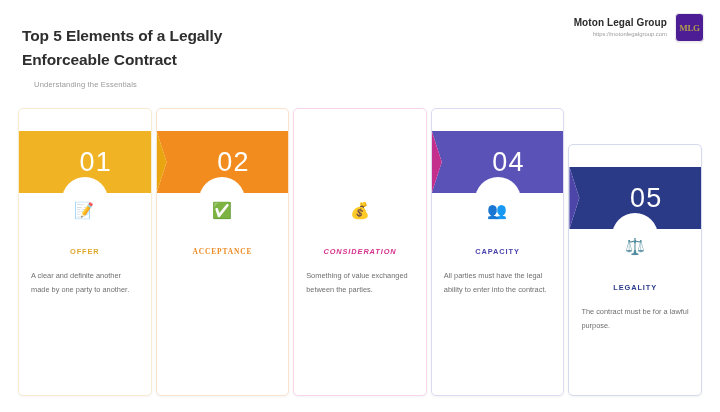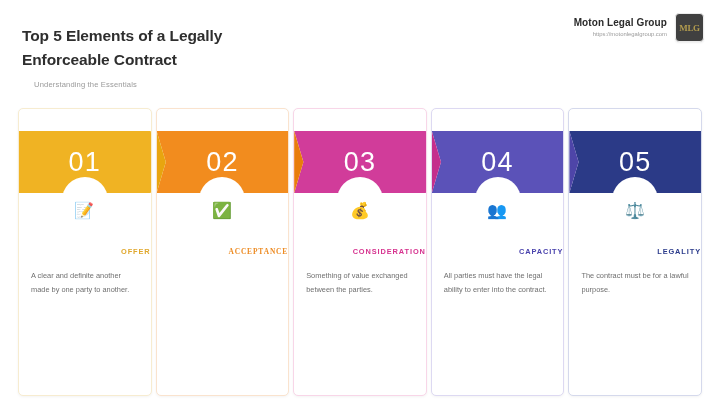--- a/index.html
+++ b/index.html
@@ -65,21 +65,21 @@
   }
   #brand-url {
     font-size: 5.9px;
     color: #9b9b9b;
     margin-top: 2px;
   }
   #brand-badge {
     width: 27px;
     height: 27px;
     border-radius: 4px;
-    background: #404040;
+    background: #4c1d95;
     border: 1px solid #ececec;
     display: flex;
     align-items: center;
     justify-content: center;
     box-shadow: 0 1px 2px rgba(0,0,0,0.07);
   }
   #brand-badge-mark {
     font-family: "Liberation Serif", serif;
     font-size: 9px;
     font-weight: bold;
@@ -109,20 +109,21 @@
   
   .band {
     position: absolute;
     left: 0;
     top: 22px;
     width: 100%;
     height: 62px;
     display: flex;
     align-items: center;
     justify-content: center;
+    padding-left: 11px;
   }
   .band-shape {
     position: absolute;
     inset: 0;
   }
   .band-num {
     position: relative;
     font-size: 27px;
     font-weight: 400;
     color: #ffffff;
@@ -151,21 +152,21 @@
     text-align: center;
     z-index: 5;
     font-size: 16px;
     line-height: 1;
   }
   .card-label {
     position: absolute;
     left: 0;
     top: 138px;
     width: 100%;
-    text-align: right;
+    text-align: center;
     font-size: 7.4px;
     font-weight: bold;
     letter-spacing: 0.9px;
   }
   .card-desc {
     position: absolute;
     left: 12px;
     right: 12px;
     top: 160px;
     font-size: 7.4px;
@@ -213,42 +214,37 @@
       <div class="band">
         <div class="band-shape" style="background: rgb(242, 140, 30); clip-path: polygon(0% 0%, 7% 50%, 0% 100%, 100% 100%, 107% 50%, 100% 0%);"></div>
         <div class="band-shape" style="background: rgb(232, 165, 15); clip-path: polygon(0% 0%, 7% 50%, 0% 100%); z-index: 2;"></div>
         <div class="band-num">02</div>
       </div>
       <div class="notch"></div>
       <div class="icon-wrap">✅</div>
       <div class="card-label" style="color: rgb(237, 139, 35); font-family: Liberation Serif, serif;">ACCEPTANCE</div>
     </div>
     <div class="card" style="border: 1px solid rgb(248, 214, 232);">
-      <div class="band">
-        <div class="band-shape" style="background: rgb(209, 60, 154); clip-path: polygon(0% 0%, 7% 50%, 0% 100%, 100% 100%, 107% 50%, 100% 0%);"></div>
-        <div class="band-shape" style="background: rgb(232, 124, 12); clip-path: polygon(0% 0%, 7% 50%, 0% 100%); z-index: 2;"></div>
-        <div class="band-num">03</div>
-      </div>
       <div class="notch"></div>
       <div class="icon-wrap">💰</div>
-      <div class="card-label" style="color: rgb(214, 51, 143);">CONSIDERATION</div>
+      <div class="card-label" style="color: rgb(214, 51, 143); font-style: italic;">CONSIDERATION</div>
       <div class="card-desc">Something of value exchanged between the parties.</div>
     </div>
     <div class="card" style="border: 1px solid rgb(221, 217, 242);">
       <div class="band">
         <div class="band-shape" style="background: rgb(91, 82, 184); clip-path: polygon(0% 0%, 7% 50%, 0% 100%, 100% 100%, 107% 50%, 100% 0%);"></div>
         <div class="band-shape" style="background: rgb(196, 46, 140); clip-path: polygon(0% 0%, 7% 50%, 0% 100%); z-index: 2;"></div>
         <div class="band-num">04</div>
       </div>
       <div class="notch"></div>
       <div class="icon-wrap">👥</div>
       <div class="card-label" style="color: rgb(74, 67, 173);">CAPACITY</div>
       <div class="card-desc">All parties must have the legal ability to enter into the contract.</div>
     </div>
-    <div class="card" style="border: 1px solid rgb(213, 217, 236);">
+    <div class="card" style="border: 1px solid rgb(213, 217, 236); margin-top: 36px;">
       <div class="band">
         <div class="band-shape" style="background: rgb(43, 58, 135); clip-path: polygon(0% 0%, 7% 50%, 0% 100%, 100% 100%, 100% 0%);"></div>
         <div class="band-shape" style="background: rgb(78, 69, 168); clip-path: polygon(0% 0%, 7% 50%, 0% 100%); z-index: 2;"></div>
         <div class="band-num">05</div>
       </div>
       <div class="notch"></div>
       <div class="icon-wrap">⚖️</div>
       <div class="card-label" style="color: rgb(44, 60, 140);">LEGALITY</div>
       <div class="card-desc">The contract must be for a lawful purpose.</div>
     </div>

